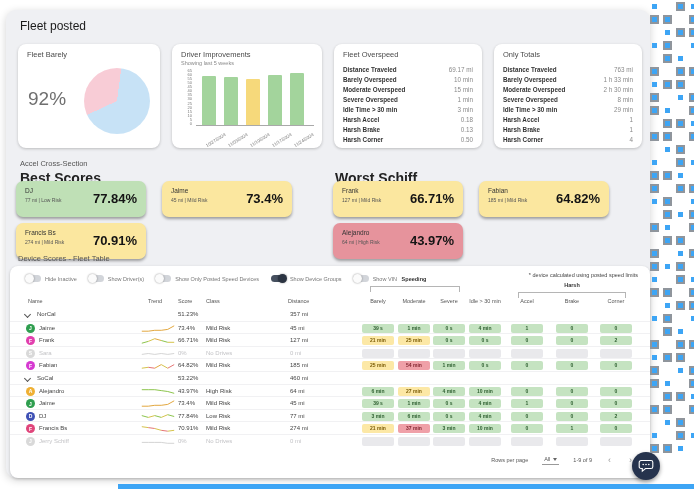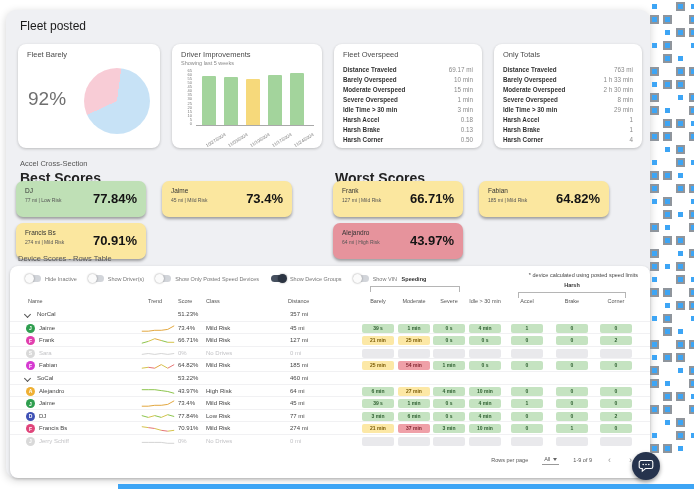--- a/index.html
+++ b/index.html
@@ -200,21 +200,21 @@
       </div>
       <div class="kv">
         <span class="k">Harsh Corner</span>
         <span class="v">4</span>
       </div>
     </div>
 </div>
 
 <div class="xs-title">Accel Cross-Section</div>
 <div class="xs-sub" id="best-title">Best Scores</div>
-<div class="xs-sub" id="worst-title">Worst Scores</div>
+<div class="xs-sub" id="worst-title">Worst Schiff</div>
 <div class="sc-grid" id="best-cards">
     <div class="score-card green">
       <div class="sc-name">DJ</div>
       <div class="sc-sub">77 mi | Low Risk</div>
       <div class="sc-pct">77.84%</div>
     </div>
     <div class="score-card yellow">
       <div class="sc-name">Jaime</div>
       <div class="sc-sub">45 mi | Mild Risk</div>
       <div class="sc-pct">73.4%</div>
@@ -236,21 +236,21 @@
       <div class="sc-sub">185 mi | Mild Risk</div>
       <div class="sc-pct">64.82%</div>
     </div>
     <div class="score-card red">
       <div class="sc-name">Alejandro</div>
       <div class="sc-sub">64 mi | High Risk</div>
       <div class="sc-pct">43.97%</div>
     </div>
   </div>
 
-<div class="tbl-title">Device Scores - Rows Table</div>
+<div class="tbl-title">Device Scores - Fleet Table</div>
 <div class="card" id="table-card">
   <div id="toggles">
       <div class="tg">
         <div class="track">
           <div class="knob"></div>
         </div>
         <span class="tg-label">Hide Inactive</span>
       </div>
       <div class="tg">
         <div class="track">

